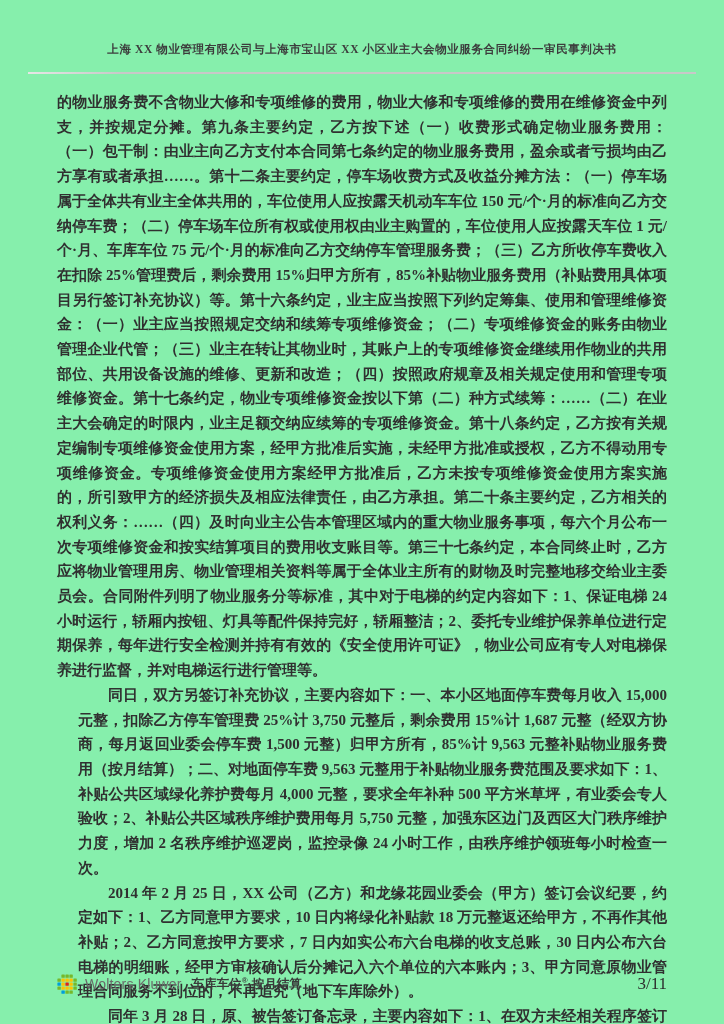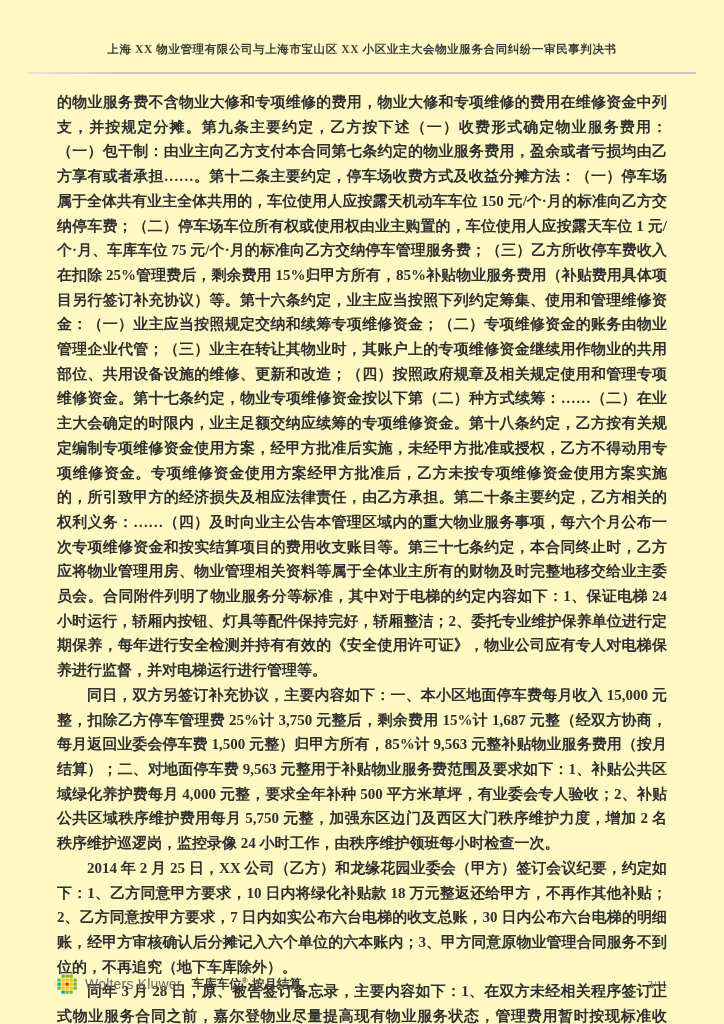--- a/index.html
+++ b/index.html
@@ -1,19 +1,19 @@
 <!DOCTYPE html>
 <html><head>
 <meta charset="utf-8">
 <style>
   html,body{margin:0;padding:0;background:#ffffff;}
   .page{
     position:relative;
     width:724px;height:1024px;
-    background:#fef9c3;
+    background:#86efac;
     overflow:hidden;
     font-family:"Liberation Serif","DejaVu Serif",serif;
   }
   .doc-title{
     position:absolute;top:42px;left:0;right:0;
     text-align:center;
     font-size:11.5px;font-weight:bold;
     letter-spacing:0.6px;
     color:#3c3c3c;
   }
@@ -21,40 +21,40 @@
     position:absolute;top:72px;left:28px;right:28px;height:2px;
     background:linear-gradient(to right,#e6e6e6,#c8c8c8 14%,#c8c8c8);
   }
   .content{
     position:absolute;top:90px;left:57px;width:610px;
     font-size:15px;line-height:24.7px;
     color:#303030;
     text-align:justify;
   }
   .content p{margin:0;font-weight:bold;}
-  .content p.indent{text-indent:2em;}
+  .content p.indent{text-indent:2em;margin-left:21px;}
   .footer{
     position:absolute;left:57px;right:57px;bottom:30px;
     display:flex;align-items:center;
   }
   .wk-logo{width:20px;height:20px;margin-right:8px;flex:0 0 auto;}
   .brand{
     font-family:"Liberation Sans","DejaVu Sans",sans-serif;
     font-size:14px;color:#6a6a6a;letter-spacing:0.2px;margin-right:10px;
     white-space:nowrap;
   }
   .product{
     font-family:"Liberation Sans","DejaVu Sans",sans-serif;
     font-size:12.5px;color:#3a3a3a;font-weight:600;white-space:nowrap;
   }
   .product sup{font-size:8px;line-height:0;}
   .page-num{
     margin-left:auto;
     font-family:"Liberation Serif","DejaVu Serif",serif;
-    font-size:11px;color:#2c2c2c;
+    font-size:17px;color:#2c2c2c;
   }
 </style>
 </head>
 <body>
 
 <div class="page">
 
   <div class="doc-title">上海 XX 物业管理有限公司与上海市宝山区 XX 小区业主大会物业服务合同纠纷一审民事判决书</div>
 
   <div class="header-rule"></div>

